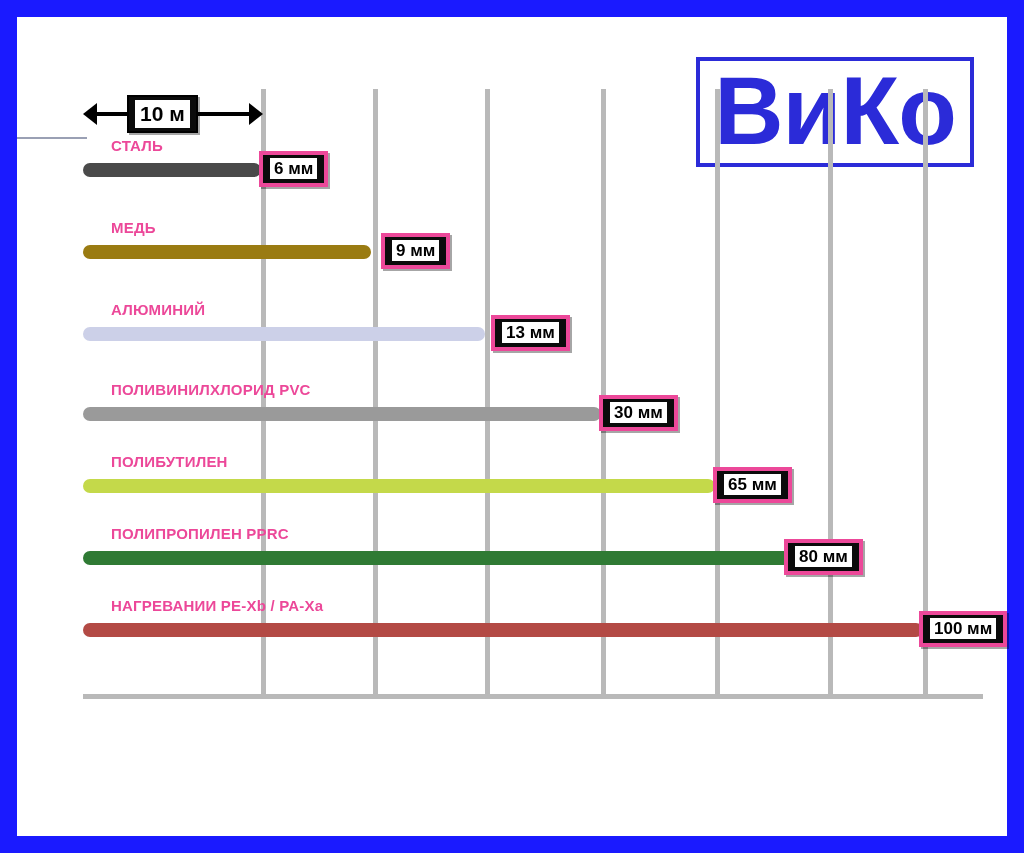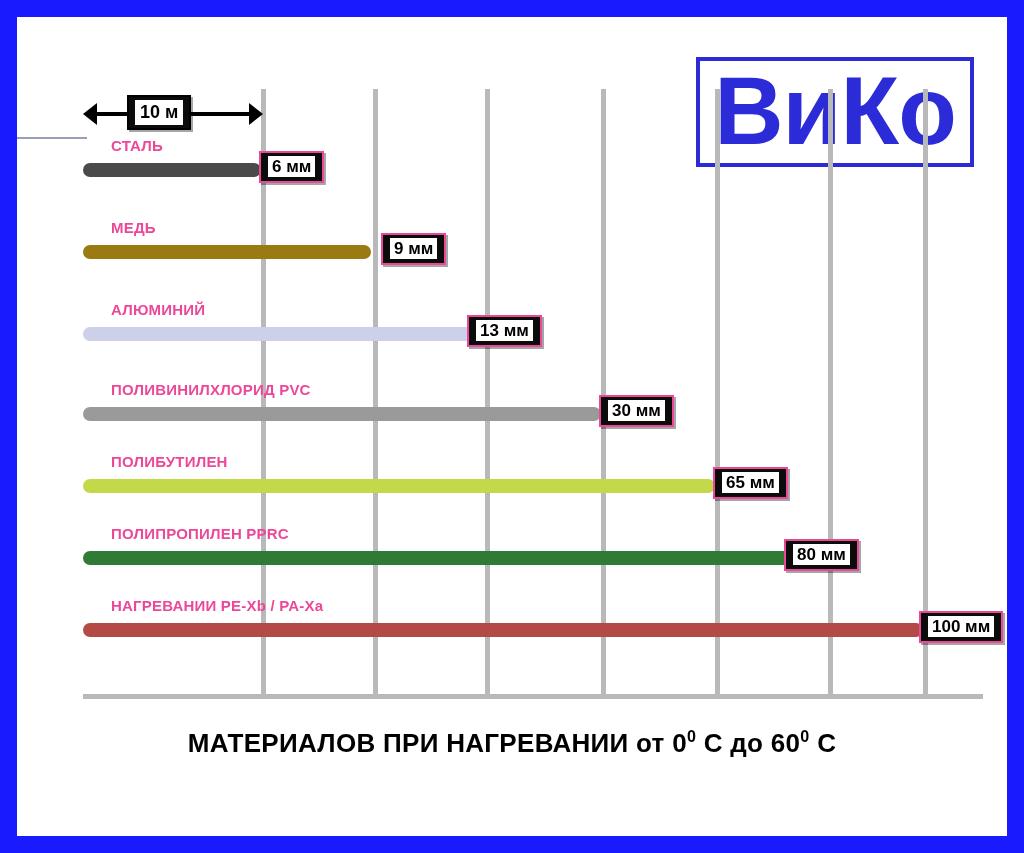--- a/index.html
+++ b/index.html
@@ -74,21 +74,21 @@
     left: 0px;
     top: 26px;
     height: 14px;
     border-radius: 7px;
   }
   .value-box {
     position: absolute;
     top: 14px;
     background: #0b0b0b;
     color: #ffffff;
-    border: 2px solid #ec4899;
+    border: 4px solid #ec4899;
     padding: 3px 7px 4px 7px;
     font-size: 17px;
     font-weight: bold;
     line-height: 1;
     white-space: nowrap;
     box-shadow: 2px 2px 0 rgba(0,0,0,0.35);
   }
   .value-box .inner {
     display: inline-block;
     background: #ffffff;
@@ -127,21 +127,21 @@
     left: 166px;
     border-left: 14px solid #000;
   }
   #scale-label {
     position: absolute;
     left: 44px;
     top: -4px;
     background: #0b0b0b;
     border: 2px solid #000;
     padding: 3px 6px;
-    font-size: 18px;
+    font-size: 21px;
     font-weight: bold;
     box-shadow: 2px 2px 0 rgba(0,0,0,0.35);
   }
   #scale-label .inner {
     display: inline-block;
     background: #ffffff;
     color: #000;
     padding: 2px 5px;
   }
   
@@ -237,21 +237,21 @@
         <div class="bar-label">МЕДЬ</div>
         <div class="bar" style="width:288px;background:#9a7b12;"></div>
         <div class="value-box" style="left:298px;text-decoration:underline;">
           <span class="inner">9 мм</span>
         </div>
       </div>
 
       <div class="bar-row" style="top:212px;">
         <div class="bar-label">АЛЮМИНИЙ</div>
         <div class="bar" style="width:402px;background:#ccd0e8;"></div>
-        <div class="value-box" style="left:384px;">
+        <div class="value-box" style="left:408px;">
           <span class="inner">13 мм</span>
         </div>
       </div>
 
       <div class="bar-row" style="top:292px;">
         <div class="bar-label">ПОЛИВИНИЛХЛОРИД  PVC</div>
         <div class="bar" style="width:518px;background:#9a9a9a;"></div>
         <div class="value-box" style="left:516px;">
           <span class="inner">30 мм</span>
         </div>
@@ -277,17 +277,16 @@
         <div class="bar-label">НАГРЕВАНИИ PE-Xb / PA-Xa</div>
         <div class="bar" style="width:840px;background:#b34a45;"></div>
         <div class="value-box" style="left:836px;text-align:center;">
           <span class="inner">100 мм</span>
         </div>
       </div>
 
     </div>
 
     <div id="caption">
-      <span class="line"><span>МАТЕРИАЛОВ ПРИ НАГРЕВАНИИ от 0</span><sup>0</sup><span> С до 60</span><sup>0</sup><span> С</span></span>
     </div>
 
   </div>
 </div>
 
 </body></html>

